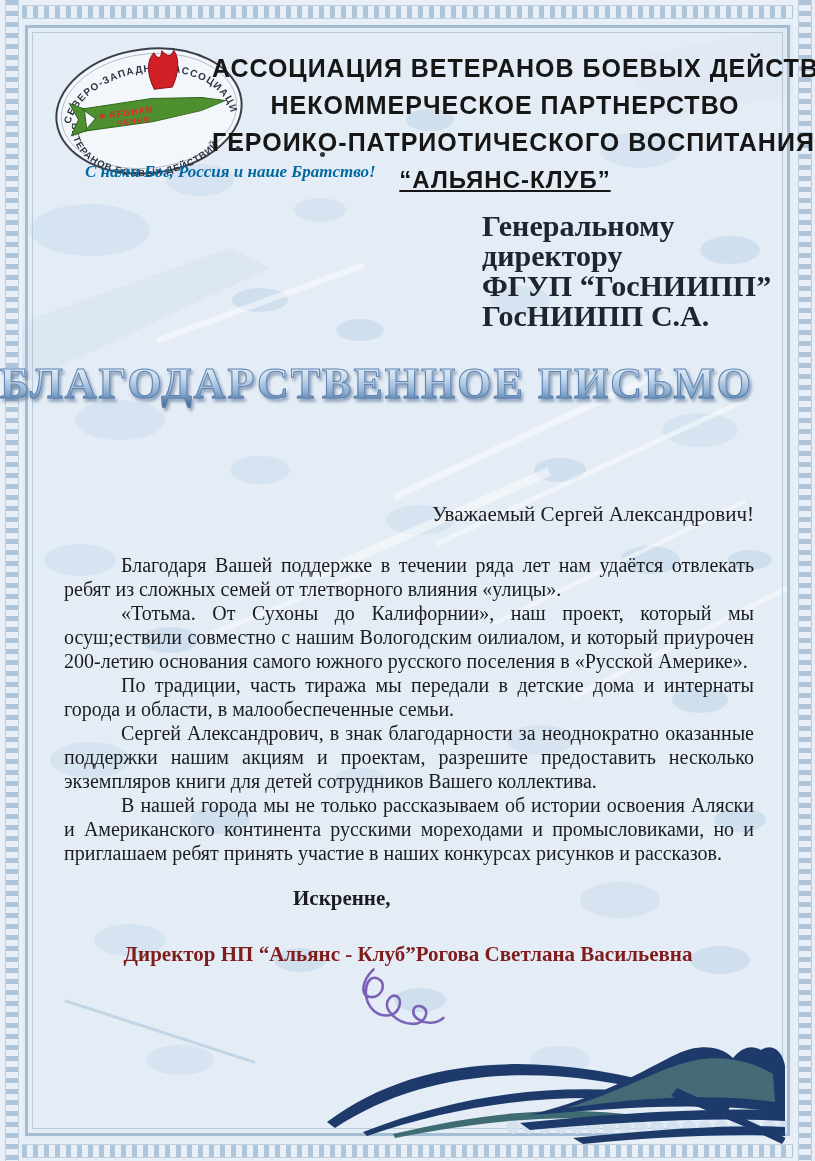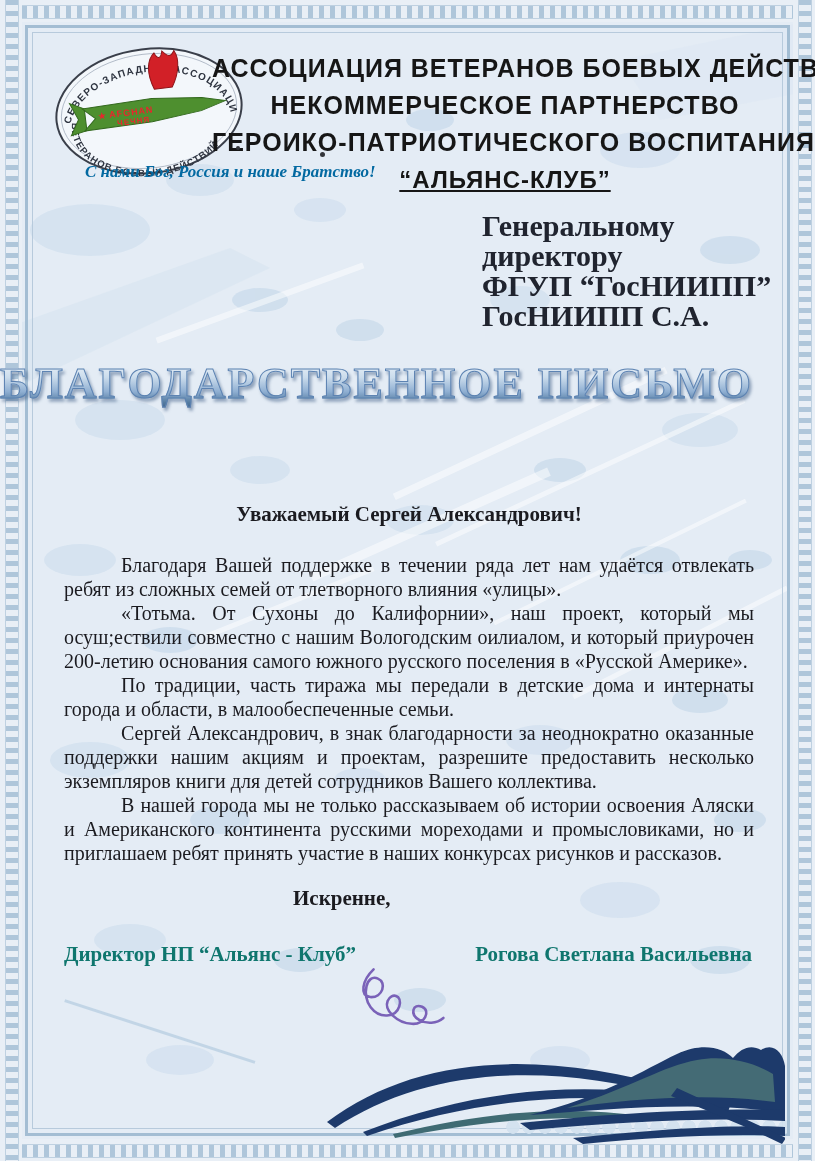--- a/index.html
+++ b/index.html
@@ -52,28 +52,28 @@
     text-align: left; font-weight: bold; font-size: 44px; letter-spacing: 2px;
     background: linear-gradient(180deg, #f4f8fc 0%, #cbdcec 38%, #8fafd2 66%, #52799e 88%, #42648f 100%);
     -webkit-background-clip: text; background-clip: text;
     color: transparent; -webkit-text-fill-color: transparent;
     -webkit-text-stroke: 1px #5d83b2;
     filter: drop-shadow(2px 3px 1.5px rgba(62,92,132,0.5));
     white-space: nowrap;
   }
   
   .letter-body { position: absolute; left: 64px; top: 502px; width: 690px; z-index: 5; color: #1b1b20; }
-  .salutation { text-align: center; font-weight: bold; font-size: 21px; margin-bottom: 26px; }
+  .salutation { text-align: right; font-weight: normal; font-size: 21px; margin-bottom: 26px; }
   .letter-body p.para { font-size: 20px; line-height: 24px; text-align: justify; text-indent: 57px; }
   
   .valediction { position: absolute; left: 293px; top: 886px; z-index: 5;
     font-weight: bold; font-size: 21px; color: #1b1b20; }
   .sig-row { position: absolute; left: 64px; top: 942px; width: 688px; z-index: 5;
-    display: flex; justify-content: space-between;
-    font-weight: bold; font-size: 21px; color: #0f766e; }
+    display: flex; justify-content: center;
+    font-weight: bold; font-size: 21px; color: #7f1d1d; }
   .signature-svg { position: absolute; left: 348px; top: 950px; z-index: 6; }
   .wave-svg { position: absolute; left: 305px; top: 1018px; z-index: 5; }
   .speck { position: absolute; border-radius: 50%; background: #33353a; z-index: 5; }
 </style>
 </head>
 <body>
 
 <div class="page">
 
   <svg class="bg-art" width="815" height="1161" viewBox="0 0 815 1161">

